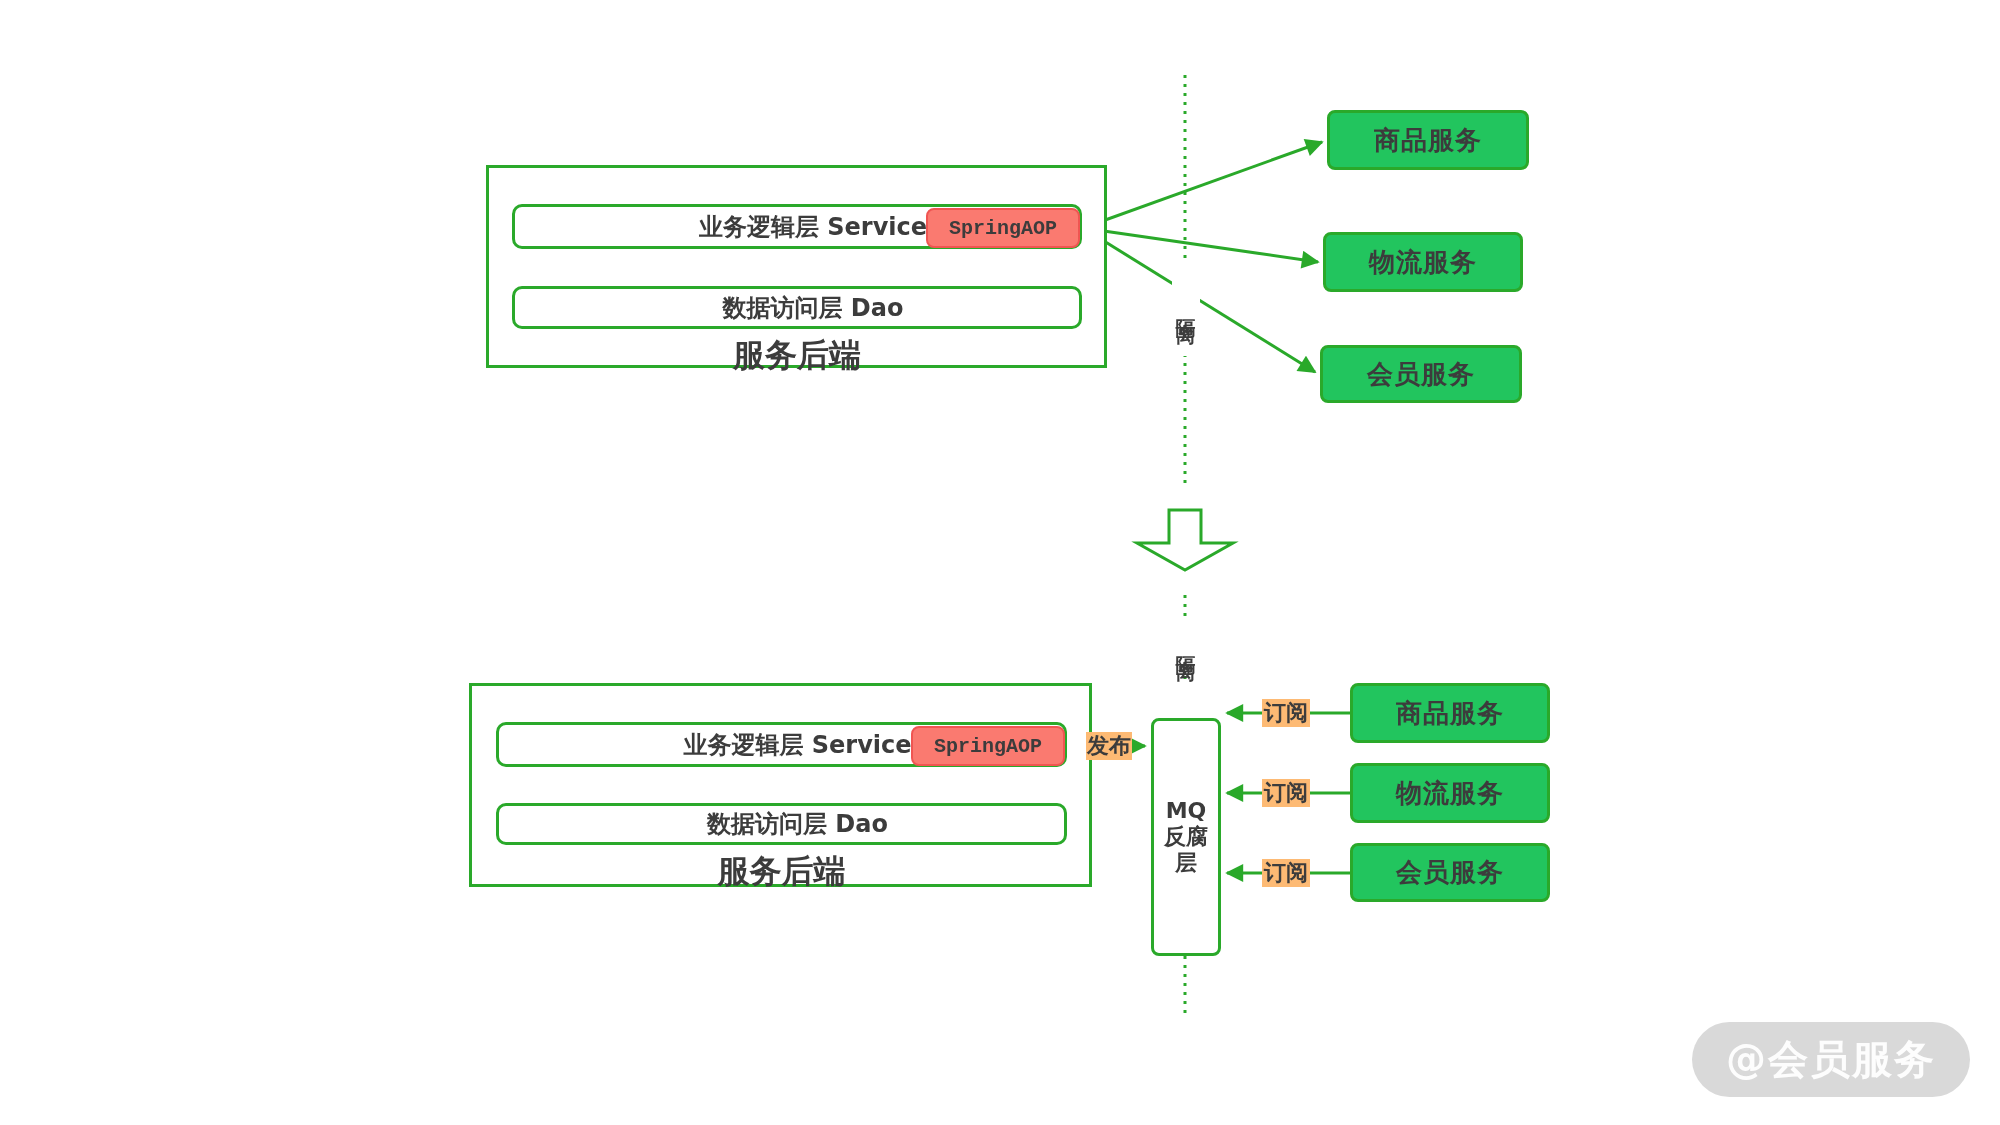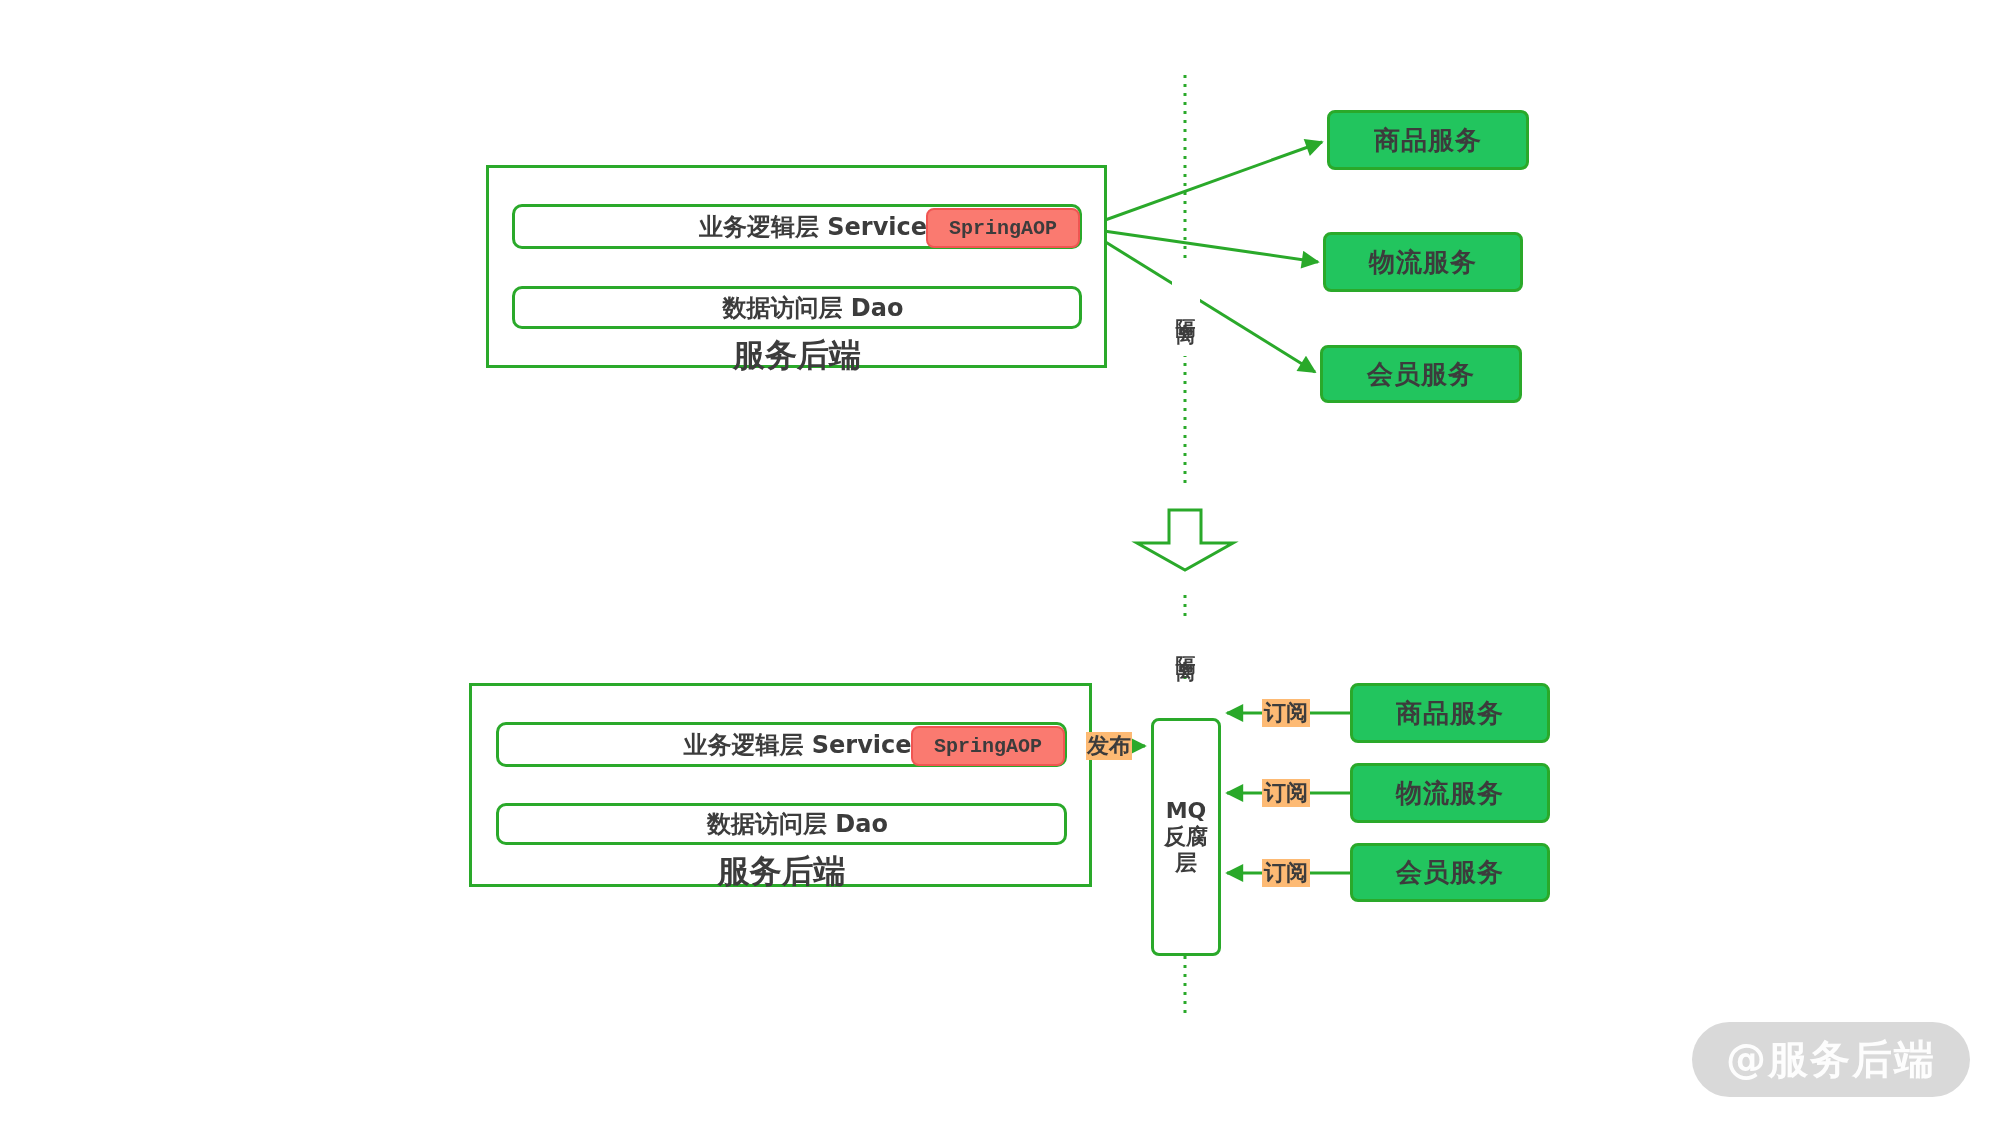--- a/index.html
+++ b/index.html
@@ -117,15 +117,15 @@
 层</div>
 
   <div class="abs conn-label" style="left:1262px;top:699px;width:48px;">订阅</div>
   <div class="abs conn-label" style="left:1262px;top:779px;width:48px;">订阅</div>
   <div class="abs conn-label" style="left:1262px;top:859px;width:48px;">订阅</div>
 
   <div class="abs svc-box" style="left:1350px;top:683px;width:200px;height:60px;">商品服务</div>
   <div class="abs svc-box" style="left:1350px;top:763px;width:200px;height:60px;">物流服务</div>
   <div class="abs svc-box" style="left:1350px;top:843px;width:200px;height:59px;">会员服务</div>
 
-  <div class="abs watermark" style="left:1692px;top:1022px;width:278px;height:75px;">@服务后端</div>
+  <div class="abs watermark" style="left:1692px;top:1022px;width:278px;height:75px;">@会员服务</div>
 
 </div>
 
 </body></html>

